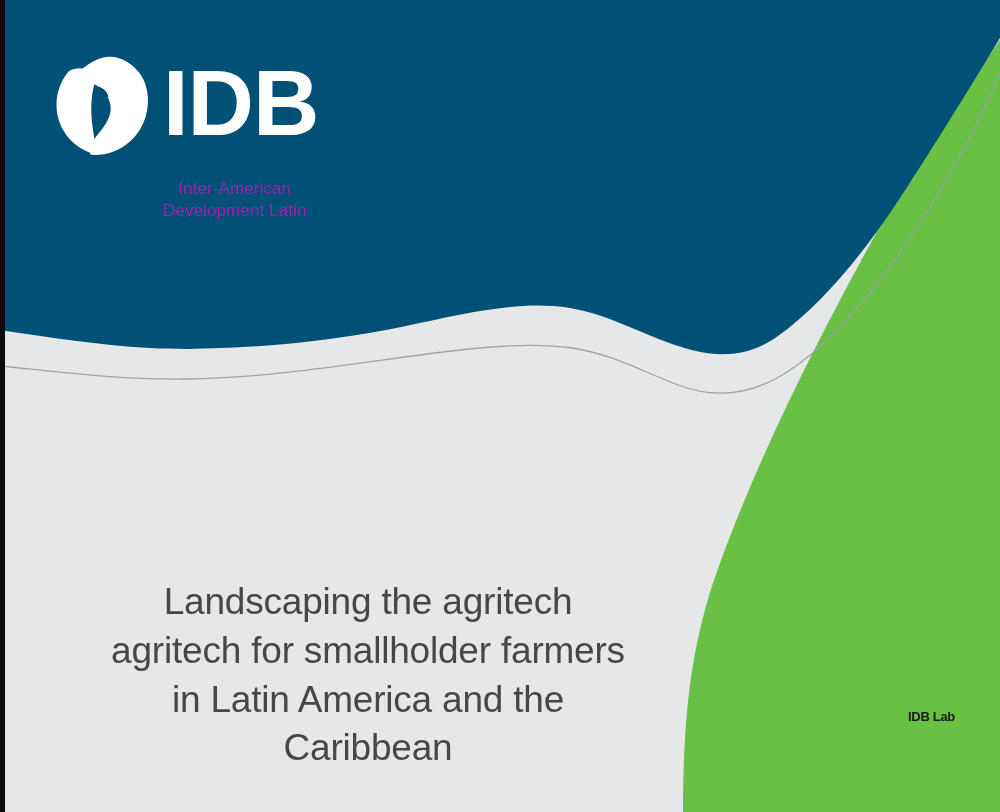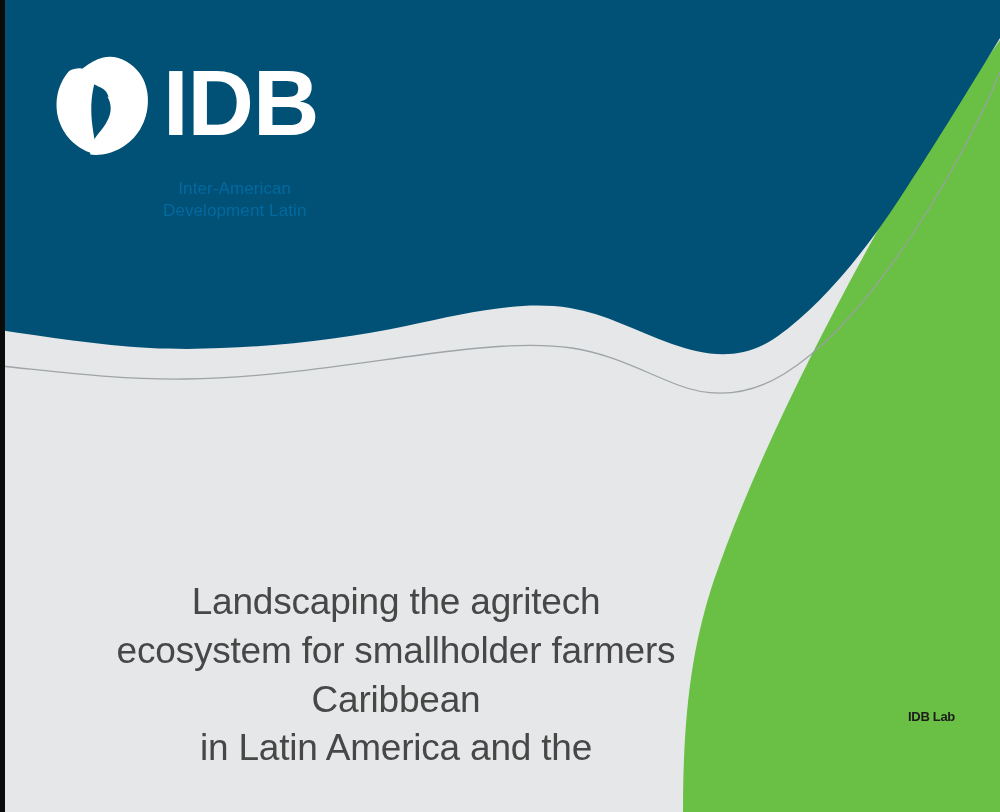--- a/index.html
+++ b/index.html
@@ -62,21 +62,21 @@
     font-weight: bold;
     line-height: 0.86;
     letter-spacing: -1px;
     font-family: "Liberation Sans", sans-serif;
     white-space: nowrap;
     margin-top: -4px;
   }
   .logo-sub {
     margin-left: 116px;
     margin-top: 18px;
-    color: #0369a1;
+    color: #a21caf;
     font-size: 17px;
     line-height: 1.32;
     font-weight: normal;
     letter-spacing: 0.1px;
     font-family: "Liberation Sans", sans-serif;
   }
   .logo-sub div { white-space: nowrap; }
 
   
   .cover-title {
@@ -84,21 +84,20 @@
     left: 68px;
     top: 578px;
     width: 600px;
     z-index: 20;
     color: #474747;
     font-size: 37px;
     line-height: 1.32;
     font-weight: normal;
     letter-spacing: -0.2px;
     font-family: "Liberation Sans", sans-serif;
-    margin-left: 28px;
   }
 
   
   .lab-mark {
     position: absolute;
     left: 908px;
     top: 709px;
     z-index: 25;
     color: #1d1d1b;
     font-size: 13px;
@@ -179,20 +178,20 @@
     </div>
 
     <div class="logo-sub">
       <div>Inter-American</div>
       <div>Development Latin</div>
     </div>
   </div>
 
   <div class="cover-title">
     <div>Landscaping the agritech</div>
-    <div>ecosystem for smallholder farmers</div>
+    <div>agritech for smallholder farmers</div>
+    <div>in Latin America and the</div>
     <div>Caribbean</div>
-    <div>in Latin America and the</div>
   </div>
 
   <div class="lab-mark">IDB Lab</div>
 
 </div>
 
 </body></html>

